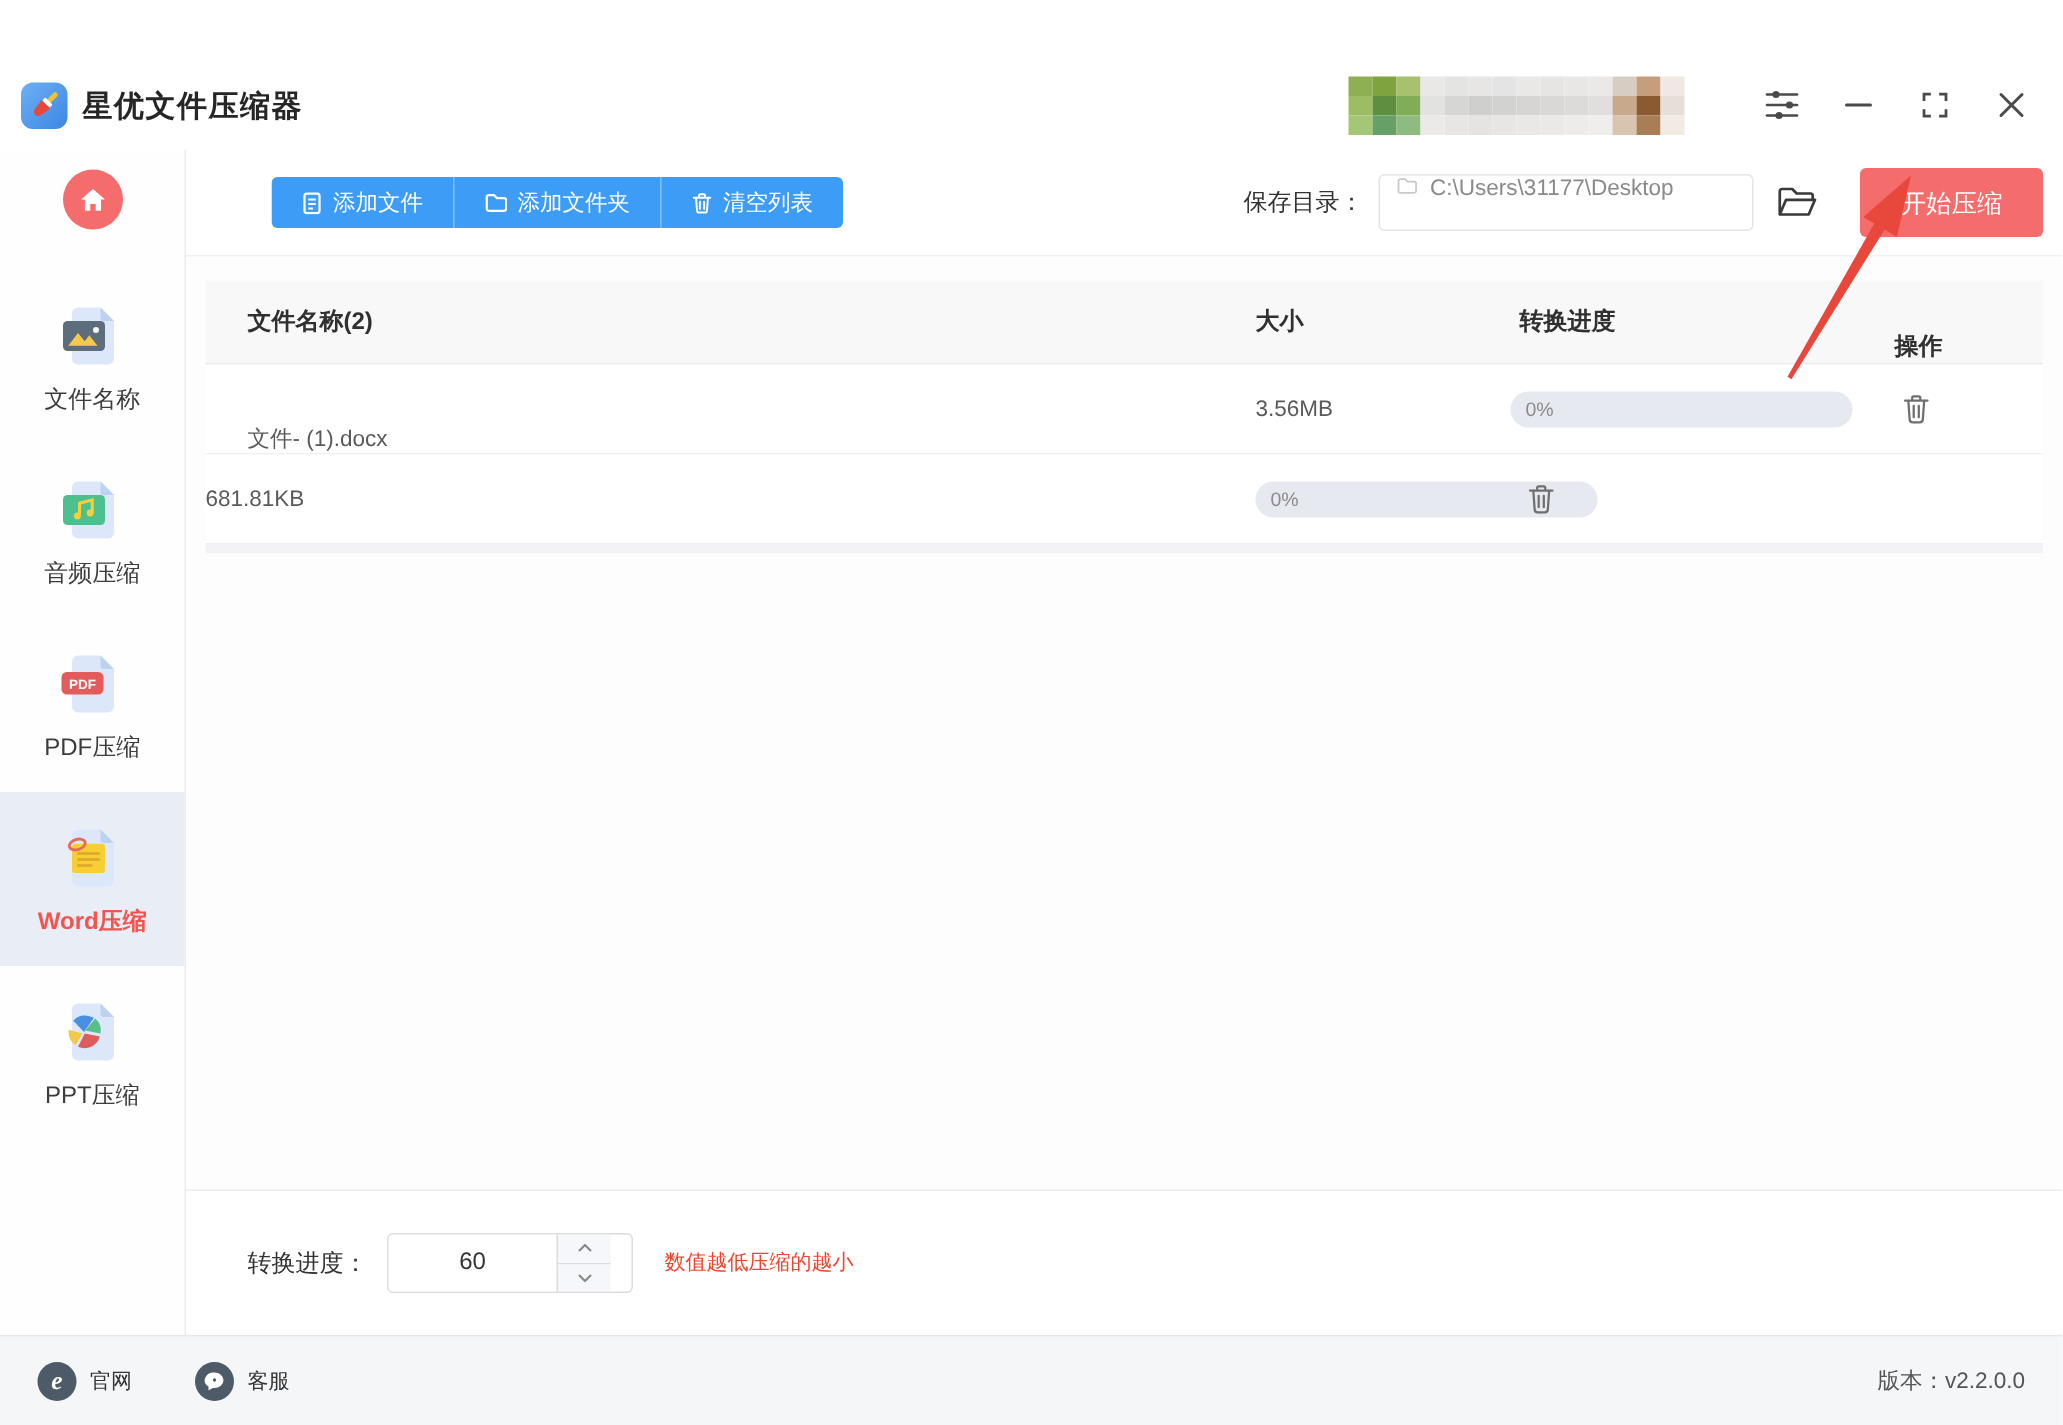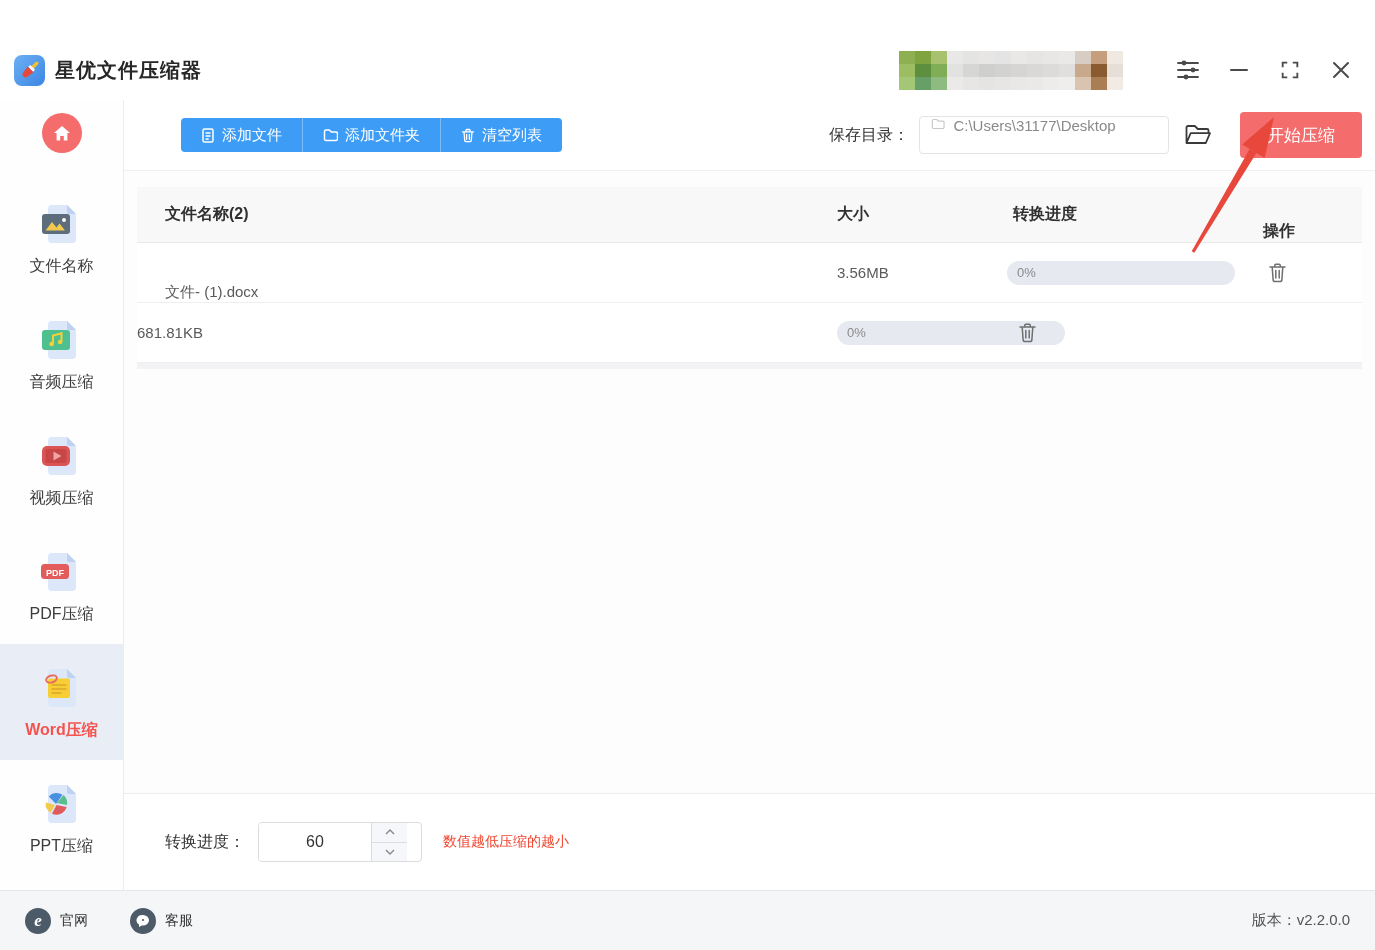--- a/index.html
+++ b/index.html
@@ -199,30 +199,20 @@
           <path d="M13 5 h15 l9 9 v25 a4 4 0 0 1 -4 4 H13 a4 4 0 0 1 -4 -4 V9 a4 4 0 0 1 4 -4 z" fill="#dce8fa"></path>
           <path d="M28 5 l9 9 h-7 a2 2 0 0 1 -2 -2 z" fill="#bcd2f0"></path>
           <rect x="3" y="14" width="28" height="20" rx="3" fill="#4ec08f"></rect>
           <path d="M14 28 v-8.5 l8.5 -2.2 v8.7" stroke="#f5d03c" stroke-width="2" fill="none"></path>
           <circle cx="12.6" cy="28" r="2.3" fill="#f5d03c"></circle>
           <circle cx="21.1" cy="26" r="2.3" fill="#f5d03c"></circle>
         </svg>
         <div class="side-label">音频压缩</div>
       </div>
 
-      <div class="side-item">
-        <svg class="icon-48" viewBox="0 0 46 46">
-          <path d="M13 5 h15 l9 9 v25 a4 4 0 0 1 -4 4 H13 a4 4 0 0 1 -4 -4 V9 a4 4 0 0 1 4 -4 z" fill="#dce8fa"></path>
-          <path d="M28 5 l9 9 h-7 a2 2 0 0 1 -2 -2 z" fill="#bcd2f0"></path>
-          <rect x="3" y="14" width="28" height="20" rx="5" fill="#dd5454"></rect>
-          <rect x="6.5" y="17" width="21" height="14" rx="2.5" fill="#c74646"></rect>
-          <path d="M14.5 19.5 l8 4.5 -8 4.5 z" fill="#f2a3a3"></path>
-        </svg>
-        <div class="side-label">视频压缩</div>
-      </div>
 
       <div class="side-item">
         <svg class="icon-48" viewBox="0 0 46 46">
           <path d="M13 5 h15 l9 9 v25 a4 4 0 0 1 -4 4 H13 a4 4 0 0 1 -4 -4 V9 a4 4 0 0 1 4 -4 z" fill="#dce8fa"></path>
           <path d="M28 5 l9 9 h-7 a2 2 0 0 1 -2 -2 z" fill="#bcd2f0"></path>
           <rect x="2" y="16" width="28" height="15" rx="3.5" fill="#e25c5c"></rect>
           <text x="16" y="27.5" font-size="9" font-weight="bold" fill="#ffffff" text-anchor="middle" font-family="Liberation Sans, sans-serif">PDF</text>
         </svg>
         <div class="side-label">PDF压缩</div>
       </div>

